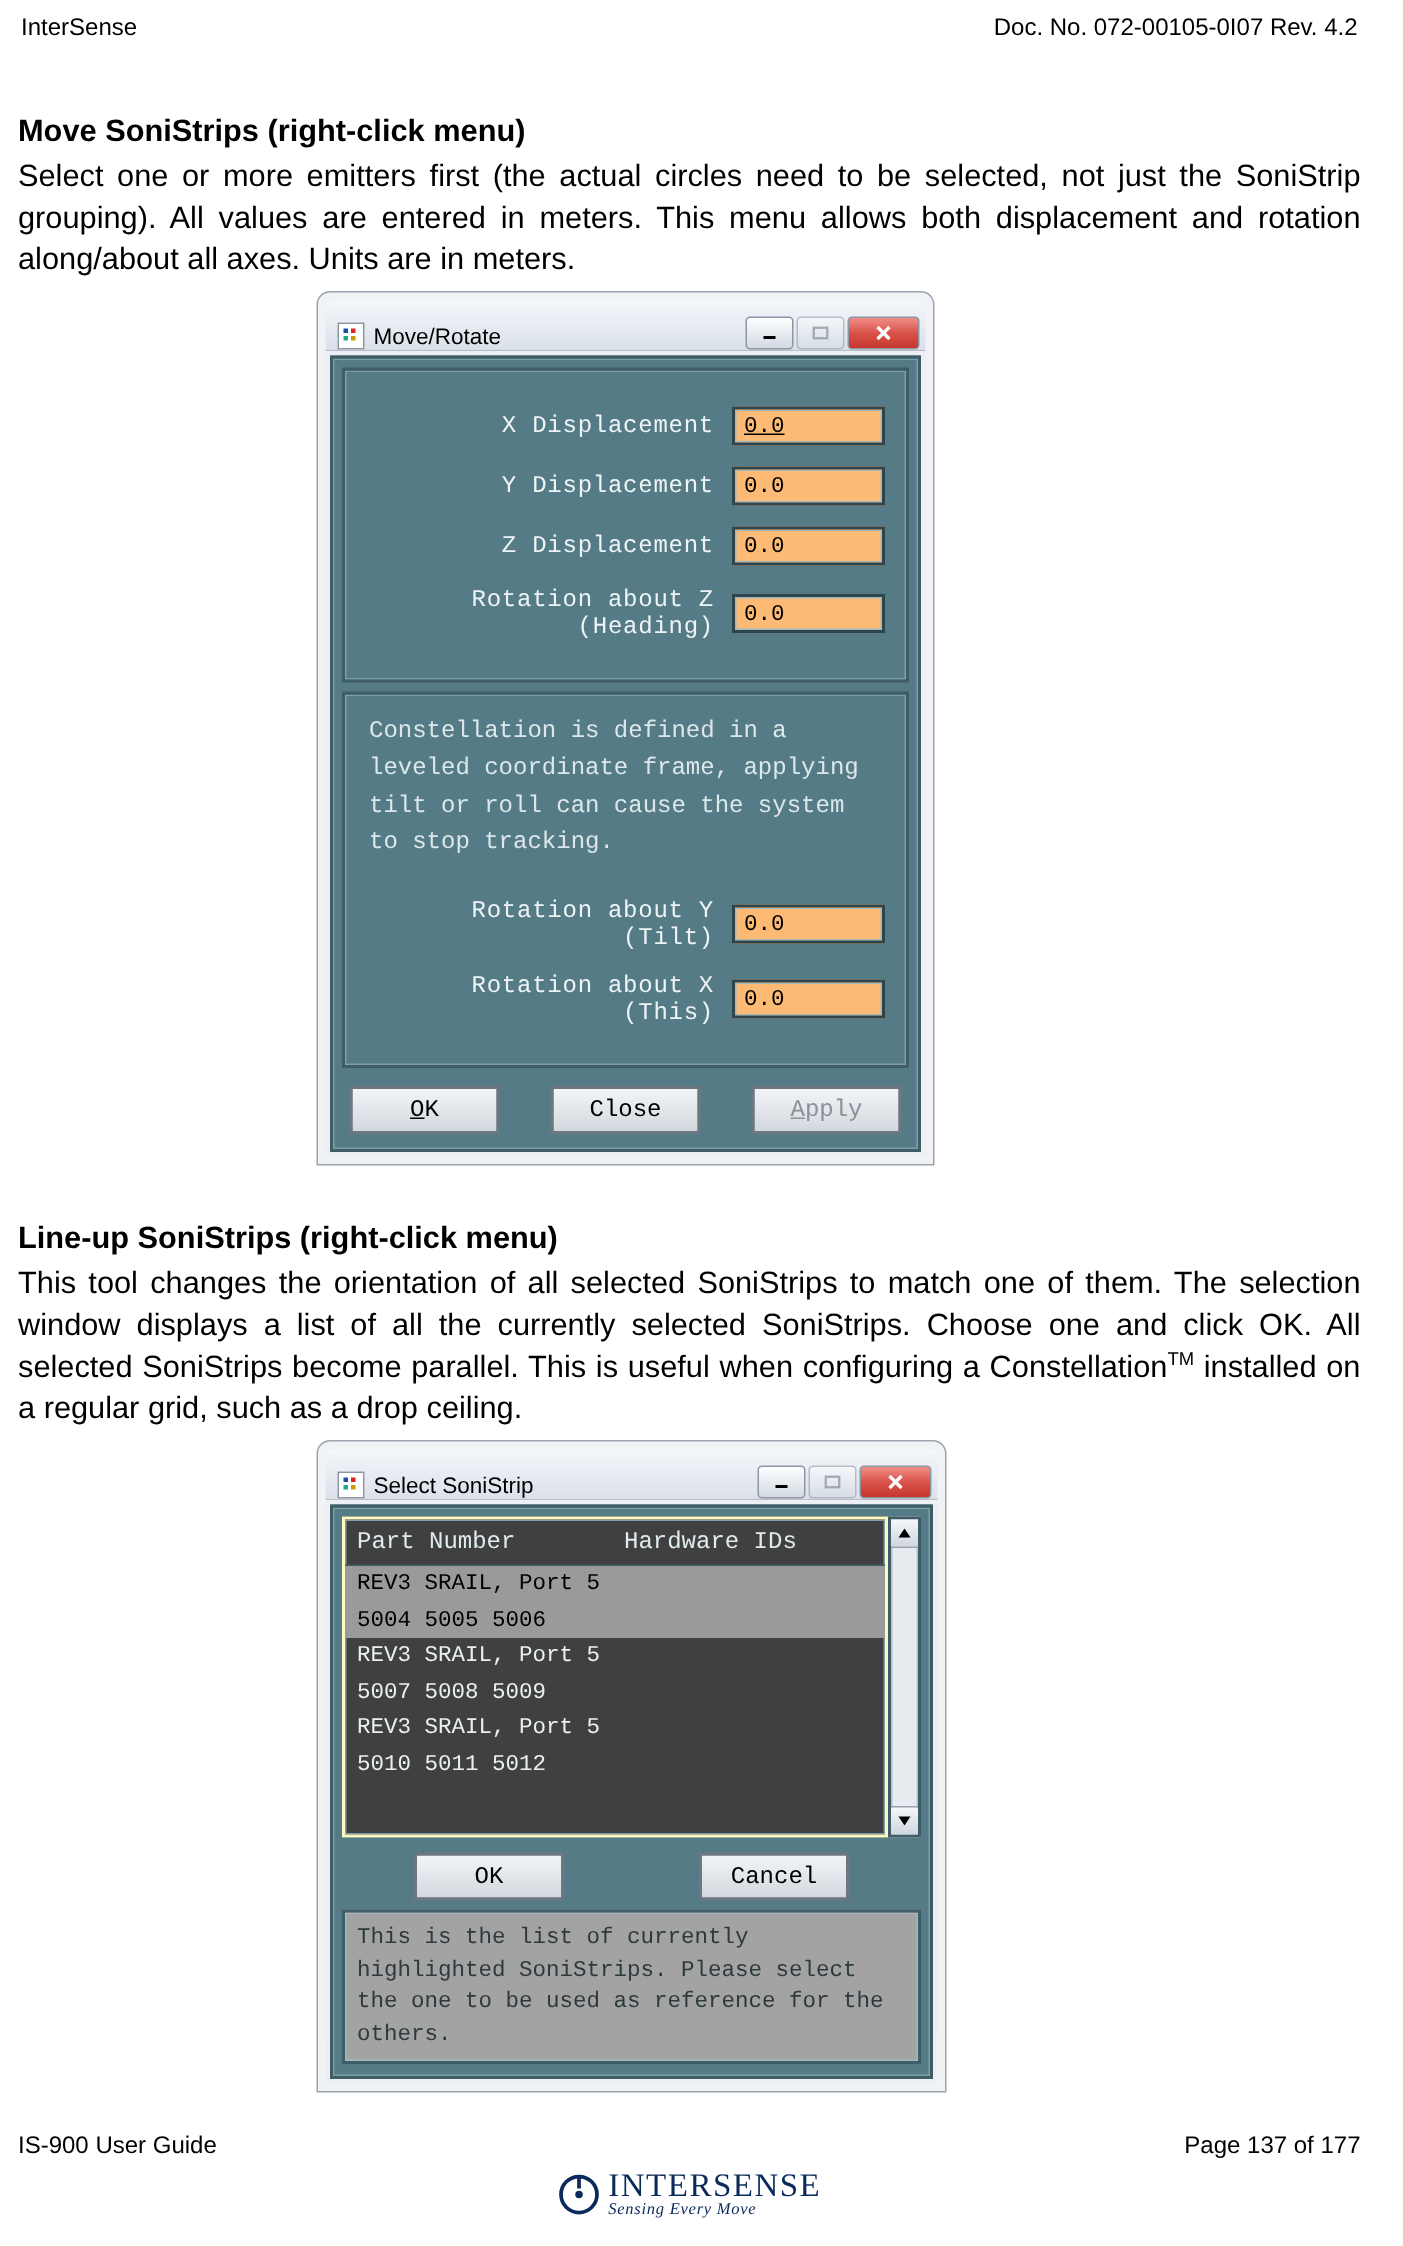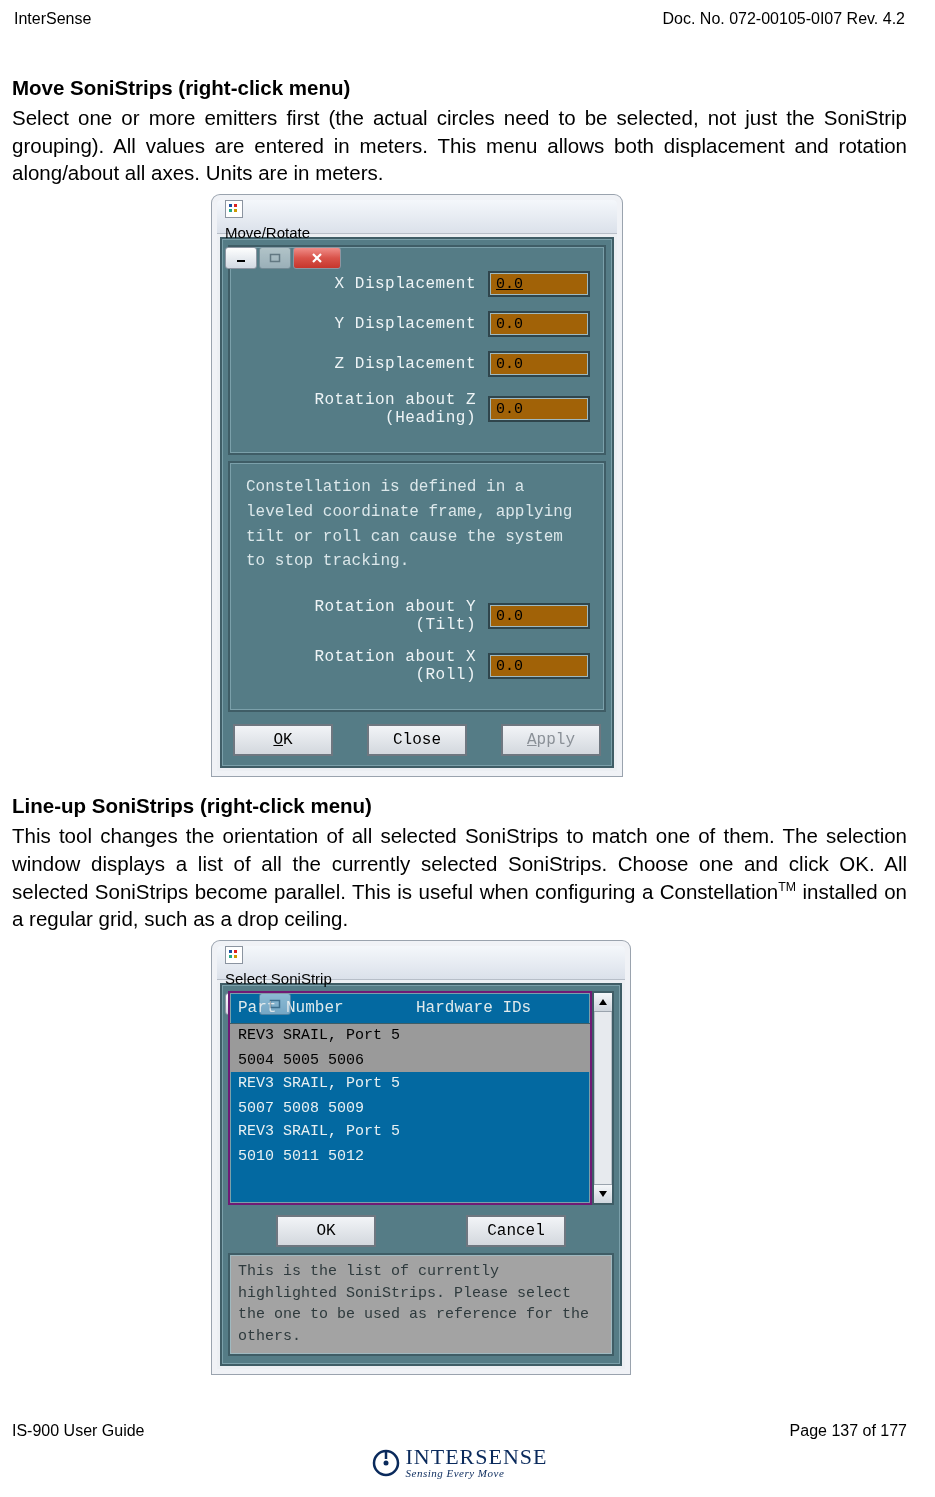--- a/index.html
+++ b/index.html
@@ -6,43 +6,43 @@
     margin: 0; padding: 0; background: #fff;
     font-family: Arial, Helvetica, sans-serif;
     color: #000; width: 935px;
   }
   .page {
     width: 935px; height: 1497px; position: relative;
     box-sizing: border-box; padding: 10px 28px 0 12px;
   }
   .hdr { display: flex; justify-content: space-between; font-size: 16px; padding: 0 2px 0 2px; }
   .section-h { font-size: 20.5px; font-weight: bold; margin: 48px 0 4px 0; }
-  .section-h.tight { margin-top: 18px; }
+  .section-h.tight { margin-top: 38px; }
   .body-text {
     font-size: 20.5px; line-height: 1.35;
     text-align: justify; text-justify: inter-word;
   }
 
   
   .dlg {
     margin: 8px 0 0 200px;
     background: #eceff3; border: 5px solid #f0f2f6;
     border-top-left-radius: 8px; border-top-right-radius: 8px;
     box-shadow: 0 0 0 1px #9aa3ae;
     font-family: "Courier New", monospace; font-size: 16px;
     color: #eef4f6;
   }
   .dlg1 { width: 400px; }
   .dlg2 { width: 408px; }
   .titlebar {
-    height: 33px; display: flex; align-items: flex-start;
+    height: 33px; display: flex; align-items: flex-end;
     background: linear-gradient(#f4f7fb,#dbe1ea);
     border-bottom: 1px solid #b7bec8;
     padding: 0 4px 0 8px; gap: 6px;
-    border-top-left-radius: 4px; border-top-right-radius: 4px; flex-direction: column;
+    border-top-left-radius: 4px; border-top-right-radius: 4px;
   }
   .app-icon {
     width: 16px; height: 16px; background: #fff;
     border: 1px solid #8b94a0; position: relative; flex: none;
   }
   .app-icon::after {
     content:""; position:absolute; left:3px; top:3px; width:3px; height:3px;
     background:#1b4fa2; box-shadow: 5px 0 0 #d22, 0 5px 0 #2a8, 5px 5px 0 #c90;
   }
   .ttl { color:#000; font-family: Arial; font-size:15px; flex:1; }
@@ -60,42 +60,42 @@
     background:#557c86; margin:3px; border:2px solid #3f5d66;
     box-shadow: inset 0 0 0 1px #7ba0aa; padding: 6px 6px 8px 6px;
   }
   .subpanel {
     border:2px solid #3f5d66; box-shadow: inset 0 0 0 1px #7ba0aa;
     padding:10px 8px 12px 8px; margin-bottom:6px;
   }
   .row { display:flex; align-items:center; justify-content:space-between; gap:12px; margin:14px 6px; }
   .row .lab { flex:1; text-align:right; color:#eef4f6; letter-spacing:.5px; }
   .inp {
-    width:86px; height:22px; background:#a16207; color:#000;
+    width:86px; height:22px; background:#fdba74; color:#000;
     border:2px solid #2f454c; box-shadow: inset 0 0 0 1px #9fb9c0;
     padding:0 6px; font-family:"Courier New",monospace; font-size:15px;
     display:flex; align-items:center;
   }
   .note { color:#dbe7ea; padding:2px 8px 10px 8px; line-height:1.55; }
 
   .btnrow { display:flex; justify-content:center; gap:34px; padding:6px 0 2px 0; }
   .btnrow.wide { gap:90px; padding:10px 0 6px 0; }
   .btn {
     width:96px; height:28px;
     background:linear-gradient(#f2f4f7,#d3d8de);
     border:2px solid #6e7780; color:#000;
     font-family:"Courier New",monospace; font-size:16px;
     display:flex; align-items:center; justify-content:center;
   }
   .btn.disabled { color:#8a9097; }
   .btn .ul { text-decoration: underline; }
 
   
   .listwrap { display:flex; }
-  .list { flex:1; background:#0369a1; border:2px solid #701a75; box-shadow: inset 0 0 0 1px #7ba0aa; height:210px; }
+  .list { flex:1; background:#404040; border:2px solid #fef9c3; box-shadow: inset 0 0 0 1px #7ba0aa; height:210px; }
   .lhdr { display:flex; padding:6px 8px; color:#dfeaec; border-bottom:1px solid #3f5d66; gap:8px; }
   .lhdr .c1 { width:170px; }
   .lrow { display:flex; padding:3px 8px; color:#e8f0f2; font-size:15px; gap:8px;flex-direction:column; }
   .lrow.sel { background:#9a9a9a; color:#000; }
   .lrow .c1 { width:170px; }
   .scroll {
     width:18px; background:#e7eaee; border:2px solid #3f5d66;
     display:flex; flex-direction:column; justify-content:space-between;
     box-shadow: inset 0 0 0 1px #b9c1c9;
   }
@@ -179,21 +179,21 @@
           <span class="inp">0.0</span>
         </div>
       </div>
       <div class="subpanel">
         <div class="note">Constellation is defined in a leveled coordinate frame, applying tilt or roll can cause the system to stop tracking.</div>
         <div class="row">
           <span class="lab">Rotation about Y (Tilt)</span>
           <span class="inp">0.0</span>
         </div>
         <div class="row">
-          <span class="lab">Rotation about X (Roll)</span>
+          <span class="lab">Rotation about X (This)</span>
           <span class="inp">0.0</span>
         </div>
       </div>
       <div class="btnrow">
         <span class="btn">
             <span class="ul">O</span>
             <span>K</span>
           </span>
         <span class="btn">Close</span>
         <span class="btn disabled">

